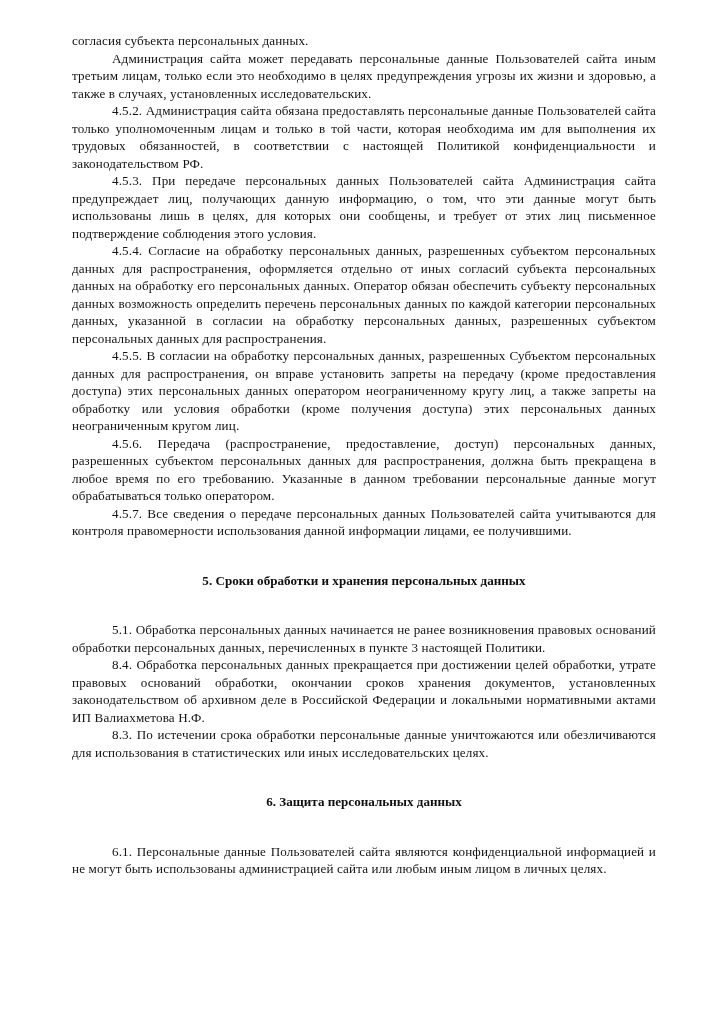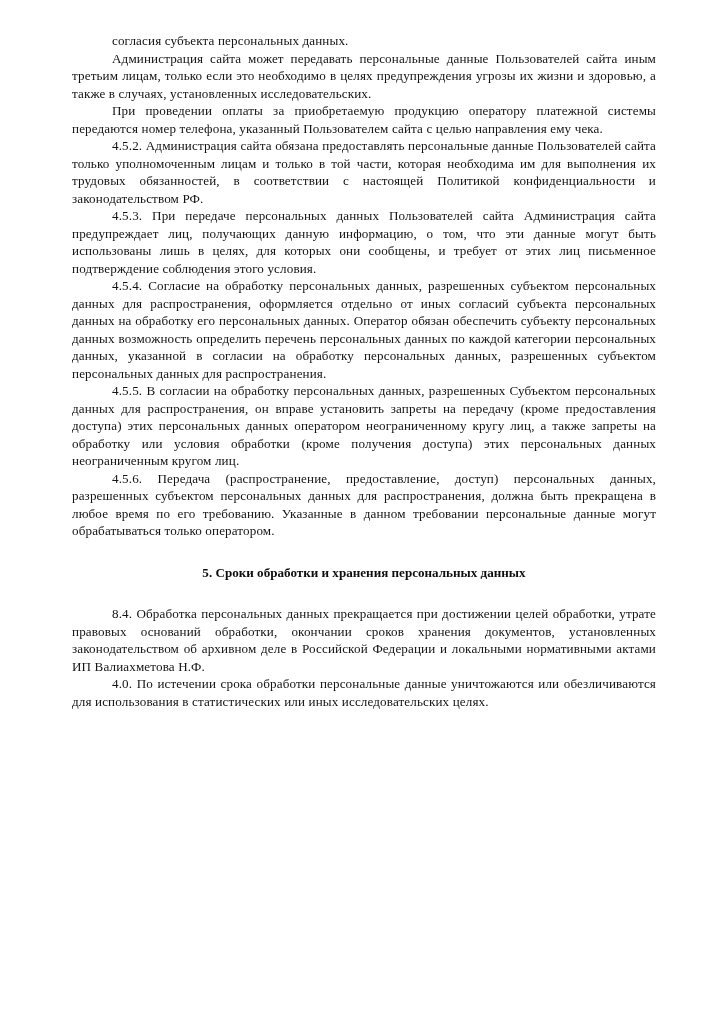--- a/index.html
+++ b/index.html
@@ -31,48 +31,50 @@
     font-size: 13.1px;
     line-height: 17.5px;
     text-align: justify;
     text-indent: 40px;
     text-justify: inter-word;
     letter-spacing: 0.01em;
     color: #141414;
   }
   p.para.no-indent {
     text-indent: 0;
-    margin-left: 40px;
   }
   h2.heading {
-    margin: 0;
+    margin: 8px;
     font-size: 13.1px;
     line-height: 17.5px;
     font-weight: bold;
     text-align: center;
     text-indent: 0;
     color: #0f0f0f;
   }
   .gap-before-heading { height: 24px; }
   .gap-after-heading  { height: 24px; }
 </style>
 </head>
 <body>
 
 <div class="page">
   <div class="doc-body" id="doc-body">
       <p class="para no-indent">согласия субъекта персональных данных.</p>
       <p class="para">Администрация сайта может передавать персональные данные Пользователей сайта иным третьим лицам, только если это необходимо в целях предупреждения угрозы их жизни и здоровью, а также в случаях, установленных исследовательских.</p>
-      <p class="para">При проведении оплаты за приобретаемую продукцию оператору платежной системы передаются номер телефона, указанный Пользователем сайта с целью направления ему чека.</p>
       <p class="para">4.5.2. Администрация сайта обязана предоставлять персональные данные Пользователей сайта только уполномоченным лицам и только в той части, которая необходима им для выполнения их трудовых обязанностей, в соответствии с настоящей Политикой конфиденциальности и законодательством РФ.</p>
       <p class="para">4.5.3. При передаче персональных данных Пользователей сайта Администрация сайта предупреждает лиц, получающих данную информацию, о том, что эти данные могут быть использованы лишь в целях, для которых они сообщены, и требует от этих лиц письменное подтверждение соблюдения этого условия.</p>
       <p class="para">4.5.4. Согласие на обработку персональных данных, разрешенных субъектом персональных данных для распространения, оформляется отдельно от иных согласий субъекта персональных данных на обработку его персональных данных. Оператор обязан обеспечить субъекту персональных данных возможность определить перечень персональных данных по каждой категории персональных данных, указанной в согласии на обработку персональных данных, разрешенных субъектом персональных данных для распространения.</p>
       <p class="para">4.5.5. В согласии на обработку персональных данных, разрешенных Субъектом персональных данных для распространения, он вправе установить запреты на передачу (кроме предоставления доступа) этих персональных данных оператором неограниченному кругу лиц, а также запреты на обработку или условия обработки (кроме получения доступа) этих персональных данных неограниченным кругом лиц.</p>
       <p class="para">4.5.6. Передача (распространение, предоставление, доступ) персональных данных, разрешенных субъектом персональных данных для распространения, должна быть прекращена в любое время по его требованию. Указанные в данном требовании персональные данные могут обрабатываться только оператором.</p>
+      <p class="para">4.5.7. Все сведения о передаче персональных данных Пользователей сайта учитываются для контроля правомерности использования данной информации лицами, ее получившими.</p>
       <div class="gap-before-heading"></div>
       <h2 class="heading">5. Сроки обработки и хранения персональных данных</h2>
       <div class="gap-after-heading"></div>
+      <p class="para">5.1. Обработка персональных данных начинается не ранее возникновения правовых оснований обработки персональных данных, перечисленных в пункте 3 настоящей Политики.</p>
       <p class="para">8.4. Обработка персональных данных прекращается при достижении целей обработки, утрате правовых оснований обработки, окончании сроков хранения документов, установленных законодательством об архивном деле в Российской Федерации и локальными нормативными актами ИП Валиахметова Н.Ф.</p>
-      <p class="para">4.0. По истечении срока обработки персональные данные уничтожаются или обезличиваются для использования в статистических или иных исследовательских целях.</p>
+      <p class="para">8.3. По истечении срока обработки персональные данные уничтожаются или обезличиваются для использования в статистических или иных исследовательских целях.</p>
       <div class="gap-before-heading"></div>
+      <h2 class="heading">6. Защита персональных данных</h2>
       <div class="gap-after-heading"></div>
+      <p class="para">6.1. Персональные данные Пользователей сайта являются конфиденциальной информацией и не могут быть использованы администрацией сайта или любым иным лицом в личных целях.</p>
     </div>
 </div>
 
 </body></html>

